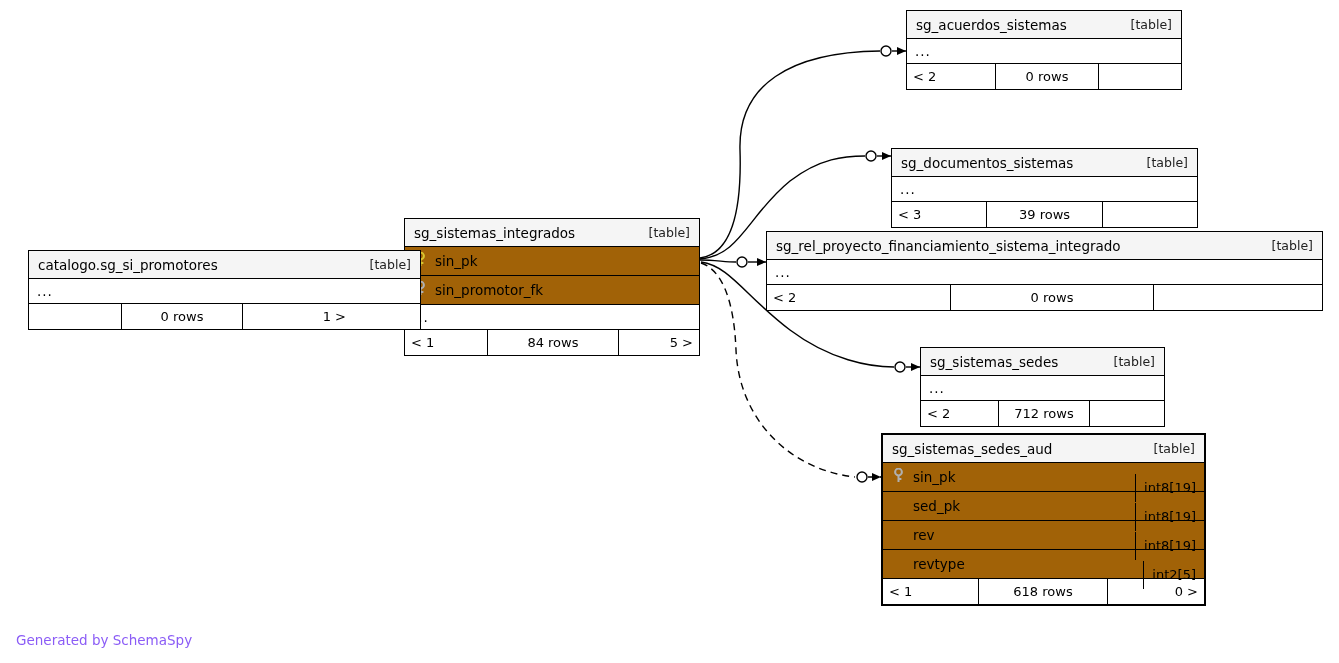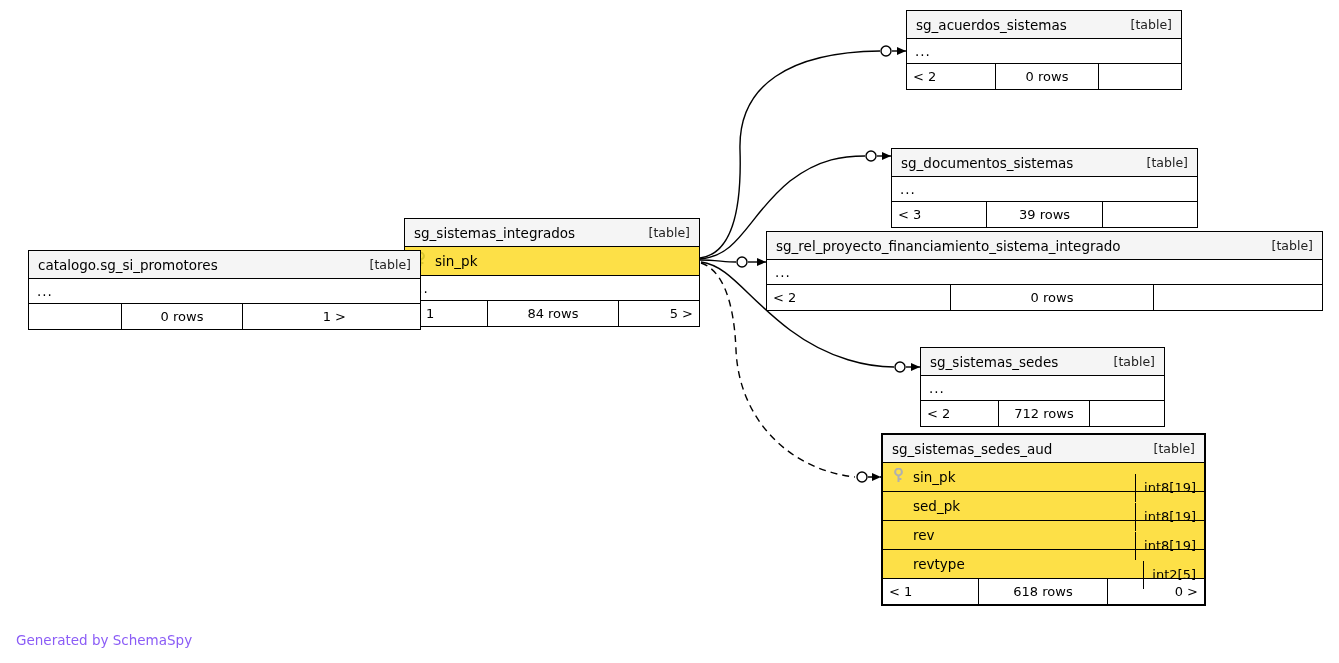--- a/index.html
+++ b/index.html
@@ -58,21 +58,21 @@
     color: #222222;
     padding-left: 14px;
     white-space: nowrap;
   }
   .row {
     display: flex;
     align-items: center;
     border-bottom: 1px solid #000000;
     height: 29px;
     box-sizing: border-box;
-    background: #fde047;
+    background: #a16207;
   }
   .row:last-child {
     border-bottom: none;
   }
   .col-name {
     flex: 1 1 auto;
     display: flex;
     align-items: center;
     padding-left: 8px;
     white-space: nowrap;
@@ -250,20 +250,31 @@
       <div class="col-name">
         <span class="key">
           <svg width="11" height="15" viewBox="0 0 11 15">
               <circle cx="5.5" cy="4" r="3.4" fill="none" stroke="#d9c62e" stroke-width="2"></circle>
               <path d="M5.5 7 L5.5 14 M5.5 11 L8.4 11" stroke="#d9c62e" stroke-width="2" fill="none"></path>
             </svg>
         </span>
         <span>sin_pk</span>
       </div>
     </div>
+    <div class="row">
+      <div class="col-name">
+        <span class="key">
+          <svg width="11" height="15" viewBox="0 0 11 15">
+              <circle cx="5.5" cy="4" r="3.4" fill="none" stroke="#b0b0b0" stroke-width="2"></circle>
+              <path d="M5.5 7 L5.5 14 M5.5 11 L8.4 11" stroke="#b0b0b0" stroke-width="2" fill="none"></path>
+            </svg>
+        </span>
+        <span>sin_promotor_fk</span>
+      </div>
+    </div>
     <div class="ellipsis-row">...</div>
     <div class="footer">
       <div class="f-left" style="width:87px;">&lt; 1</div>
       <div class="f-mid" style="width:142px;">84 rows</div>
       <div class="f-right" style="width:85px;">5 &gt;</div>
     </div>
   </div>
 
   <div class="table-box" style="left:28px; top:250px; width:393px;">
     <div class="tbl-header">

